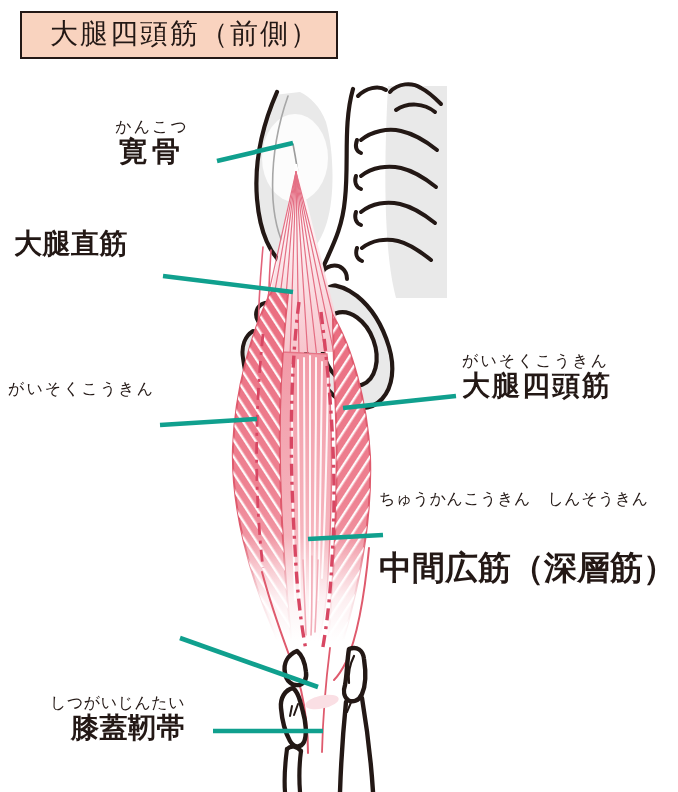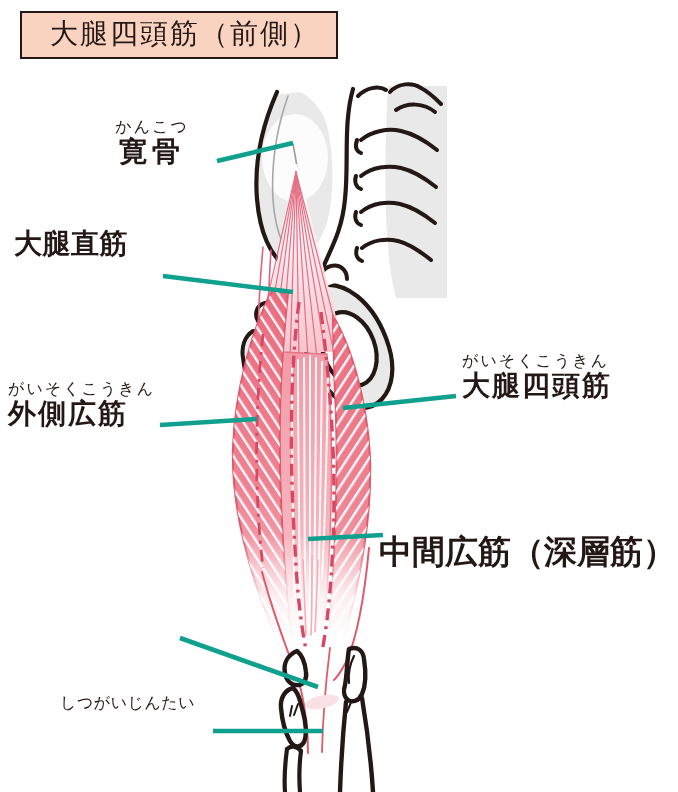--- a/index.html
+++ b/index.html
@@ -199,30 +199,31 @@
     <span class="furigana">かんこつ</span>
     <span class="main" style="letter-spacing:5px;">寛骨</span>
   </div>
 
   <div class="label tight" style="left:14px;top:230px;">
     <span class="main">大腿直筋</span>
   </div>
 
   <div class="label" style="left:8px;top:381px;">
     <span class="furigana">がいそくこうきん</span>
-    <span class="main">外側広筋</span>
   </div>
 
   <div class="label" style="left:462px;top:353px;">
     <span class="furigana">がいそくこうきん</span>
     <span class="main">大腿四頭筋</span>
   </div>
 
   <div class="label tight small-main" style="left:379px;top:491px;">
+    <span class="furigana">ちゅうかんこうきん　しんそうきん</span>
     <span class="main">中間広筋（深層筋）</span>
   </div>
 
 
-  <div class="label tight" style="left:60px;top:695px;">
+  <div class="label tight" style="left:50px;top:695px;">
     <span class="furigana">しつがいじんたい</span>
+    <span class="main">膝蓋靭帯</span>
   </div>
 
 </div>
 
 </body></html>

